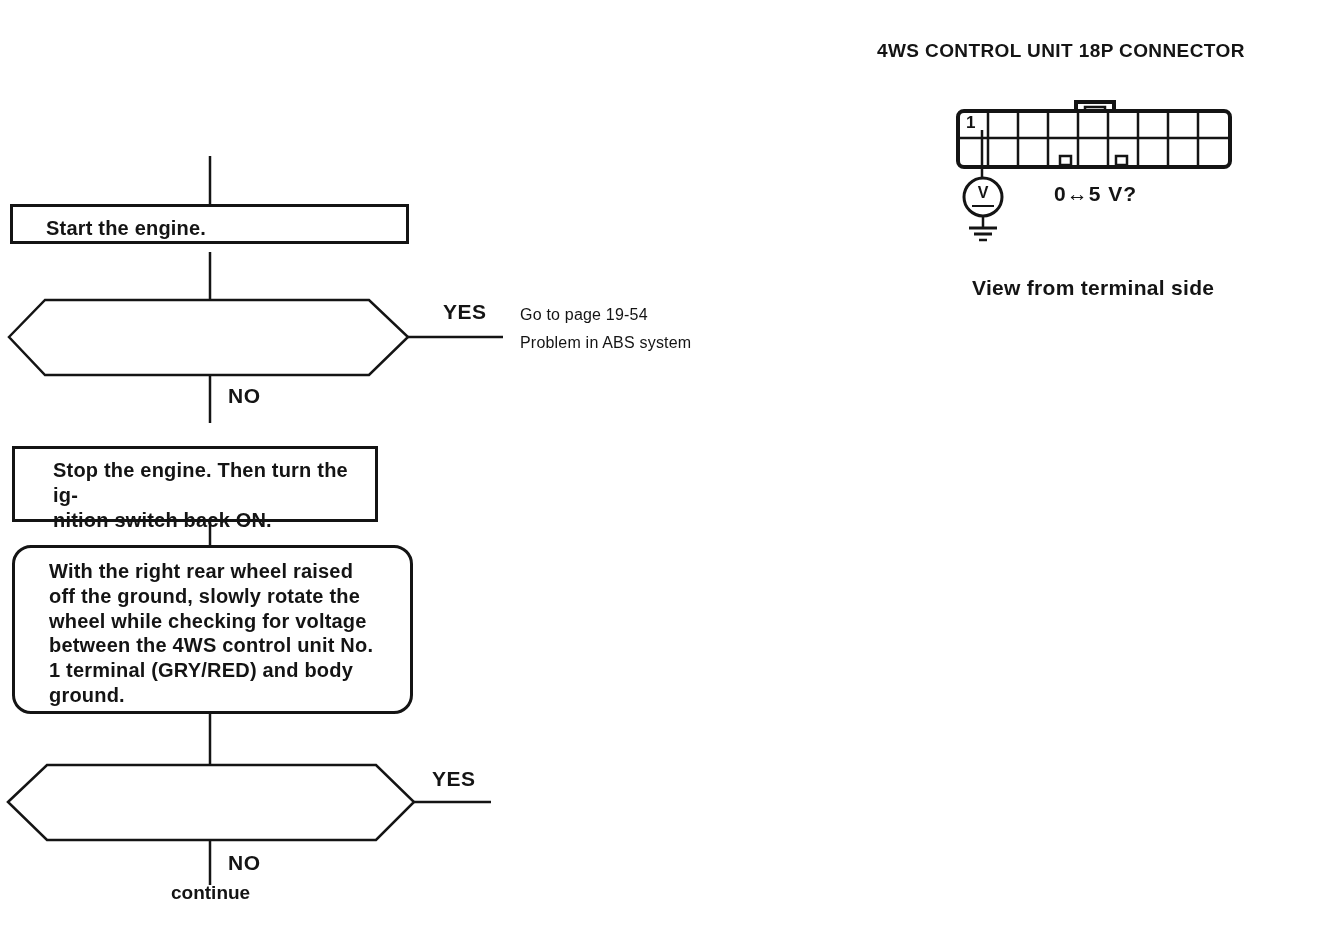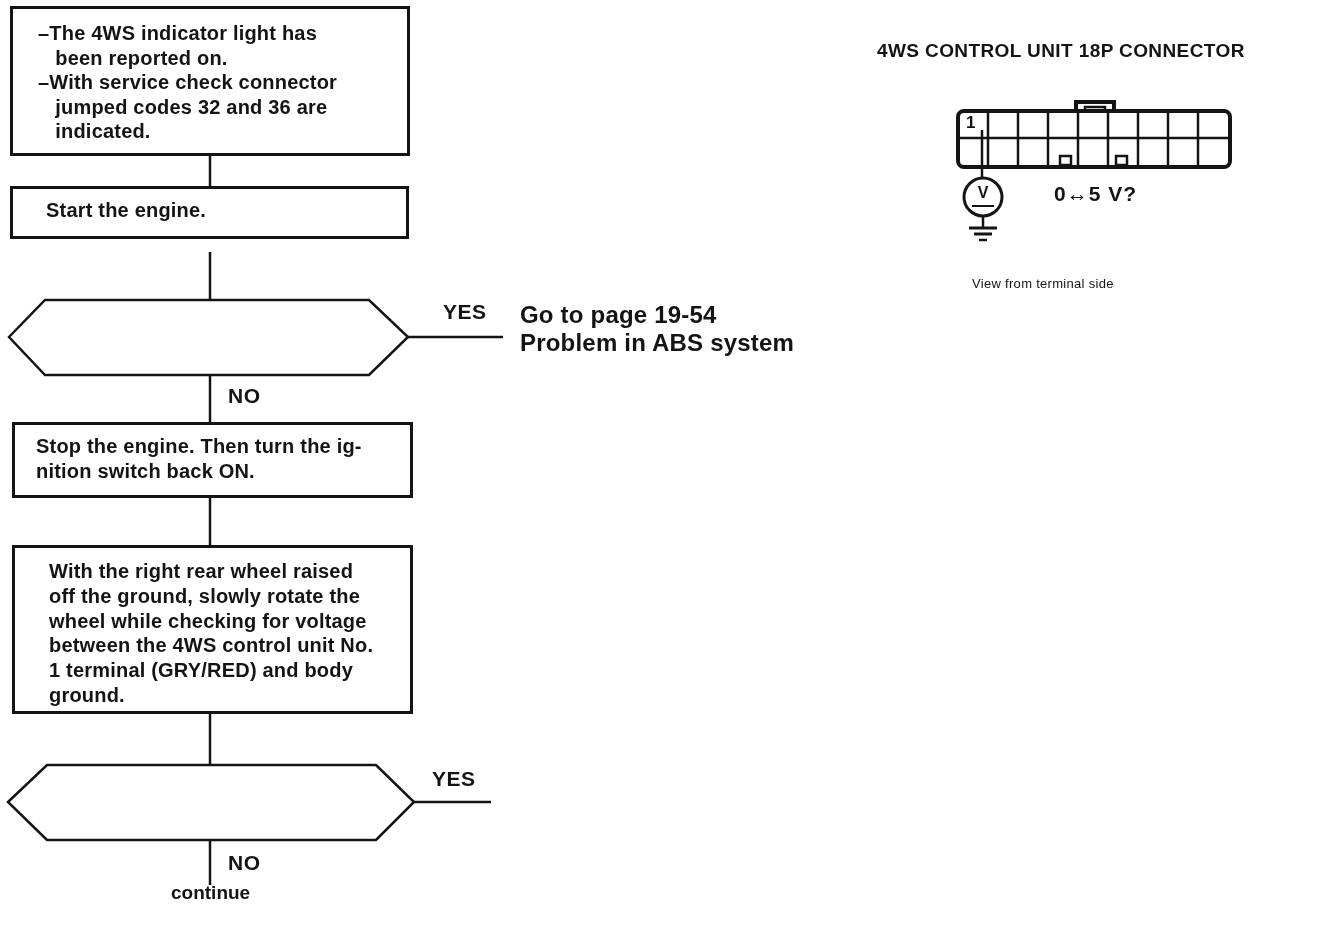--- a/index.html
+++ b/index.html
@@ -33,35 +33,36 @@
     white-space: pre-wrap;
     letter-spacing: 0.2px;
   }
   #box-symptom {
     left: 10px; top: 6px;
     width: 400px; height: 150px;
     padding: 12px 10px 0 25px;
     line-height: 24.6px;
   }
   #box-start {
-    left: 10px; top: 186px;
-    width: 399px; height: 53px;
+    left: 10px; top: 204px;
+    width: 399px; height: 40px;
     padding: 10px 0 0 33px;
   }
   #box-stop {
-    left: 12px; top: 422px;
-    width: 401px; height: 76px;
-    padding: 9px 12px 0 21px;
+    left: 12px; top: 446px;
+    width: 366px; height: 76px;
+    padding: 9px 12px 0 38px;
     line-height: 25px;
   }
   #box-wheel {
     left: 12px; top: 545px;
     width: 401px; height: 169px;
     padding: 11px 8px 0 34px;
     line-height: 24.8px;
+    border-radius: 19px;
   }
   #box-record {
     left: 490px; top: 701px;
     width: 401px; height: 202px;
     padding: 16px 10px 0 33px;
     line-height: 24.6px;
   }
   .hextext {
     position: absolute;
     font-weight: 700;
@@ -83,22 +84,22 @@
   #no2-lbl  { left: 228px; top: 851px; }
   #continue-lbl {
     position: absolute;
     left: 171px; top: 882px;
     font-weight: 700;
     font-size: 19px;
   }
   #goto-text {
     position: absolute;
     left: 520px; top: 301px;
-    font-weight: 700;
-    font-size: 24px;
+    font-weight: 400;
+    font-size: 16px;
     line-height: 27.5px;
     white-space: pre-wrap;
     letter-spacing: 0.2px;
   }
   #conn-title {
     position: absolute;
     left: 877px; top: 40px;
     font-weight: 700;
     font-size: 19px;
     letter-spacing: 0.4px;
@@ -122,22 +123,22 @@
     position: absolute;
     left: 1041px; top: 182px;
     font-weight: 700;
     font-size: 21px;
     letter-spacing: 1px;
     margin-left: 13px;
   }
   #view-caption {
     position: absolute;
     left: 972px; top: 276px;
-    font-weight: 400;
-    font-size: 13px;
+    font-weight: 700;
+    font-size: 21px;
     letter-spacing: 0.3px;
   }
 </style>
 </head>
 <body>
 
 <div id="canvas">
 
   <svg id="flow-svg" viewBox="0 0 1328 928" xmlns="http://www.w3.org/2000/svg">
 
@@ -172,25 +173,20 @@
     <line x1="982" y1="130" x2="982" y2="178" stroke="#141414" stroke-width="2.5"></line>
 
     <circle cx="983" cy="197" r="19" fill="#ffffff" stroke="#141414" stroke-width="3"></circle>
     <line x1="983" y1="216" x2="983" y2="227" stroke="#141414" stroke-width="2.5"></line>
 
     <line x1="969" y1="228" x2="997" y2="228" stroke="#141414" stroke-width="3"></line>
     <line x1="974" y1="234" x2="992" y2="234" stroke="#141414" stroke-width="3"></line>
     <line x1="979" y1="240" x2="987" y2="240" stroke="#141414" stroke-width="2.5"></line>
   </svg>
 
-  <div class="box" id="box-symptom">–The 4WS indicator light has
-   been reported on.
-–With service check connector
-   jumped codes 32 and 36 are
-   indicated.</div>
 
   <div class="box" id="box-start">Start the engine.</div>
 
 
   <div class="lbl" id="yes1-lbl">YES</div>
 
   <div id="goto-text">Go to page 19-54
 Problem in ABS system</div>
 
   <div class="lbl" id="no1-lbl">NO</div>

